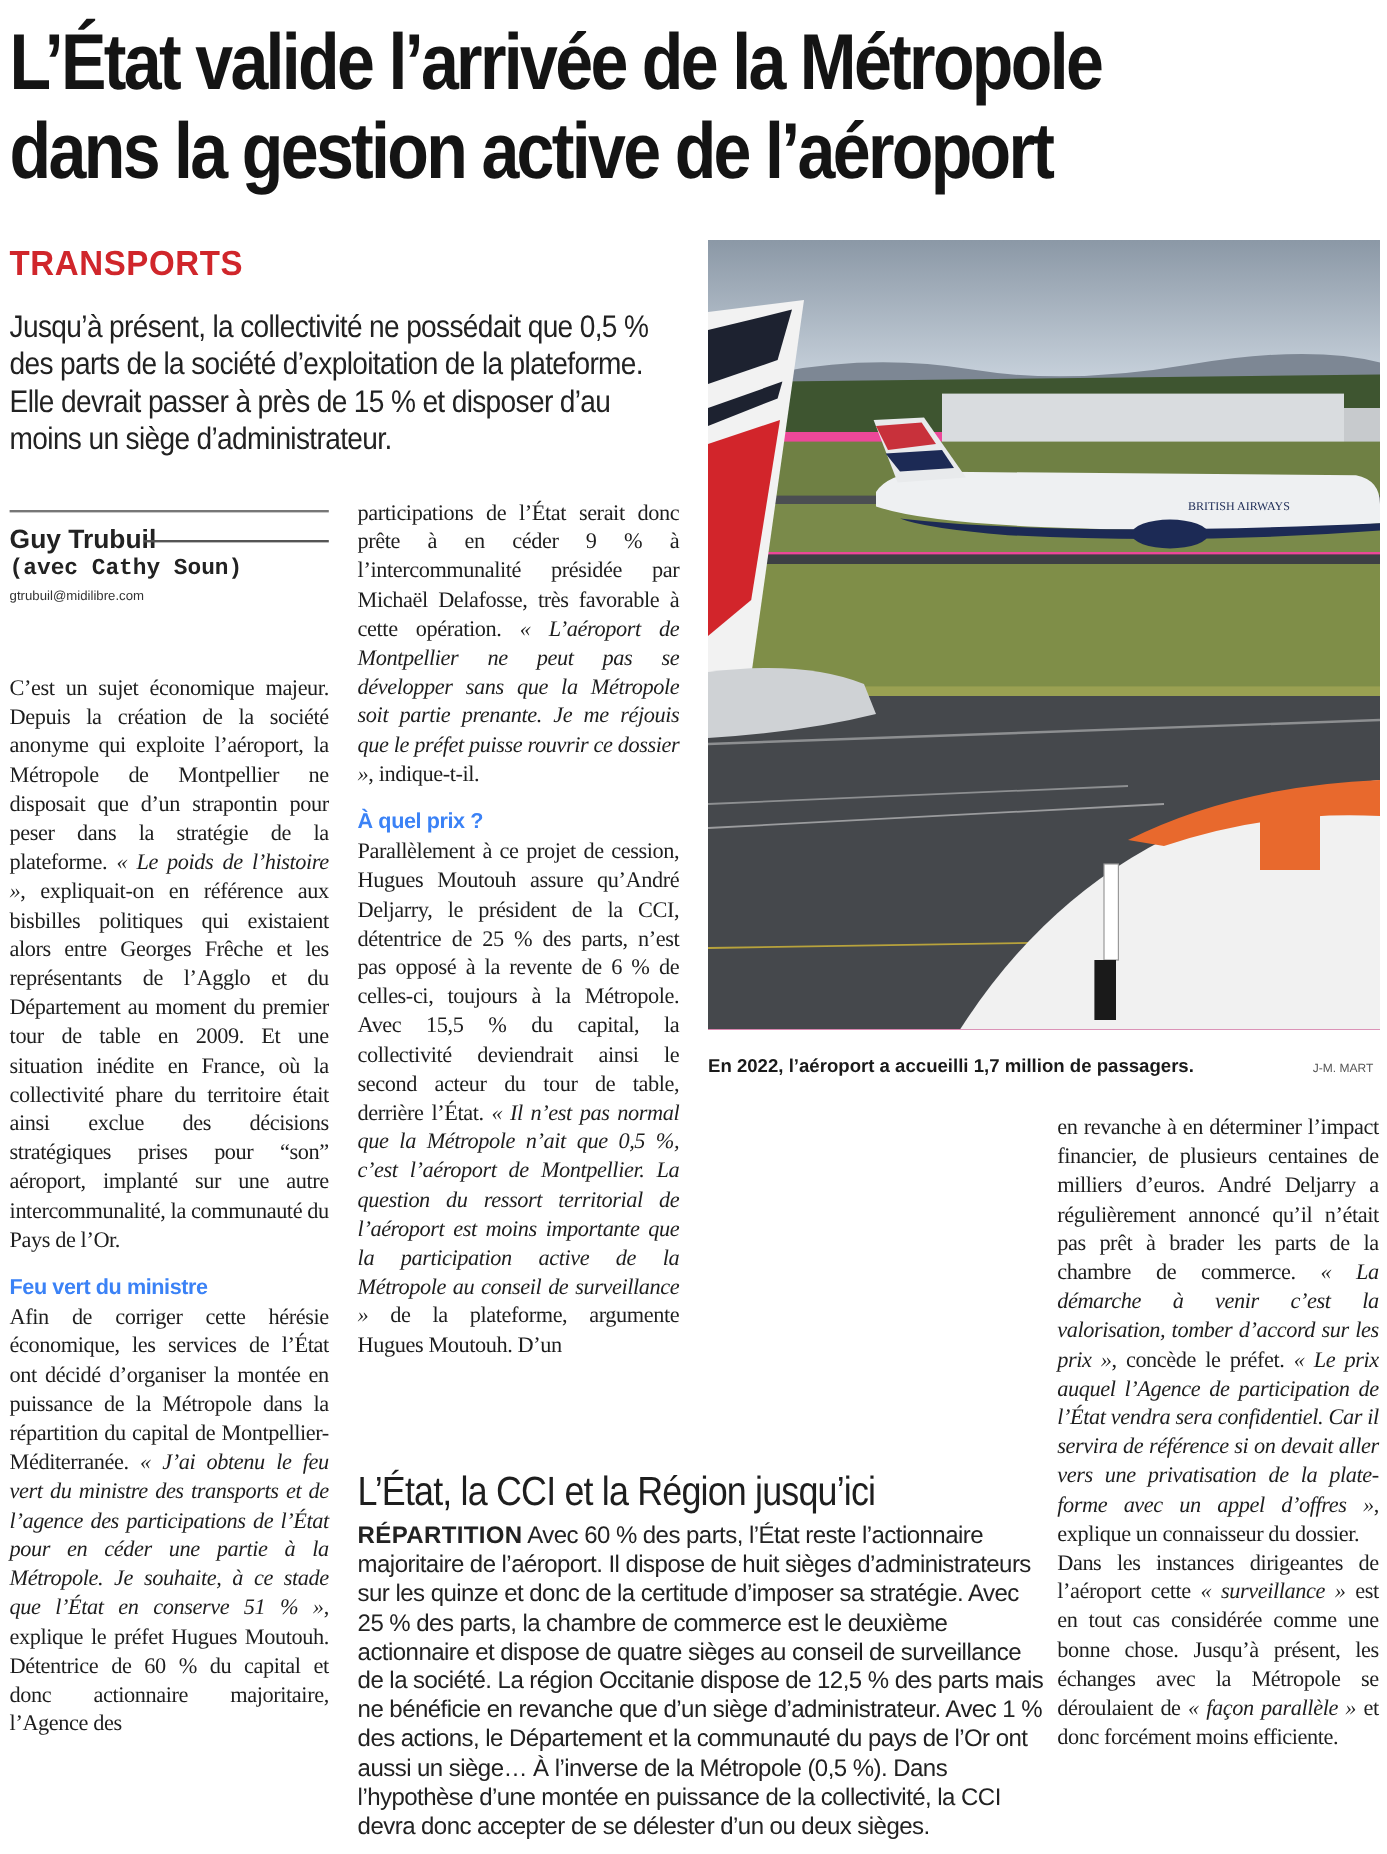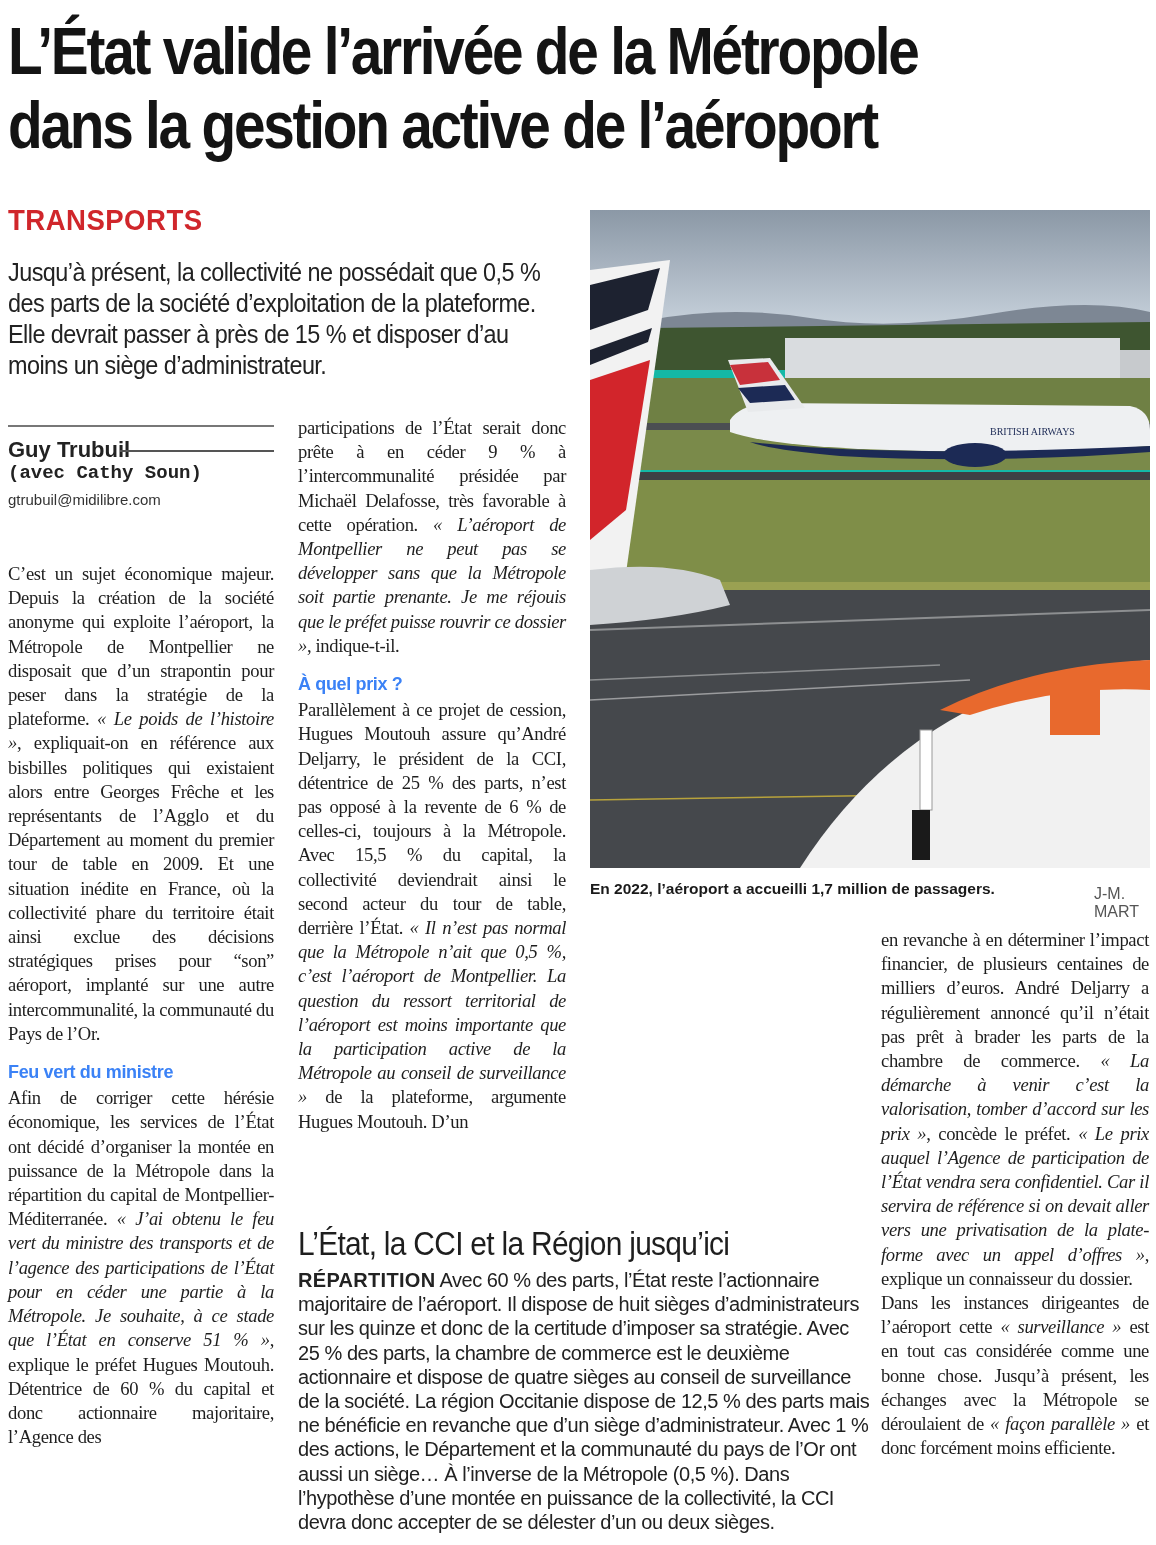--- a/index.html
+++ b/index.html
@@ -6,30 +6,30 @@
   body { width: 1156px; height: 1545px; position: relative; overflow: hidden; color: #1a1a1a; }
   .abs { position: absolute; }
 
   .headline { left: 8px; top: 14px; width: 1148px; font-family: "Liberation Sans", sans-serif; font-weight: 700; font-size: 66px; line-height: 74px; letter-spacing: -2.6px; color: #141414; transform: scaleX(0.86); transform-origin: left top; white-space: nowrap; }
   .kicker { left: 8px; top: 204px; font-family: "Liberation Sans", sans-serif; font-weight: 900; font-size: 29px; color: #d0262b; letter-spacing: 0.5px; transform: scaleX(0.95); transform-origin: left top; }
   .chapo { left: 8px; top: 257px; width: 600px; font-family: "Liberation Sans", sans-serif; font-size: 26px; line-height: 31px; color: #222; letter-spacing: -0.6px; transform: scaleX(0.9); transform-origin: left top; }
 
   .rule { background: #777; height: 2px; }
   .byline-author { left: 8px; top: 437px; font-family: "Liberation Sans", sans-serif; font-weight: 700; font-size: 22px; color: #222; }
   .byline-co { left: 8px; top: 462px; font-family: Liberation Mono, monospace; font-weight: 700; font-size: 19px; color: #222; }
-  .byline-mail { left: 8px; top: 491px; font-family: "Liberation Sans", sans-serif; font-size: 15px; color: #333; }
+  .byline-mail { left: 8px; top: 491px; font-family: "Liberation Sans", sans-serif; font-size: 11px; color: #333; }
 
   .col { font-family: "Liberation Serif", serif; font-size: 18.6px; line-height: 24.2px; color: #1e1e1e; text-align: justify; hyphens: manual; letter-spacing: -0.35px; }
   .col p { margin: 0; }
   .col em { font-style: italic; }
   .subhead { font-family: "Liberation Sans", sans-serif; font-weight: 700; font-size: 18px; color: #3b82f6; margin: 14px 0 2px 0; }
 
-  .photo { left: 590px; top: 210px; width: 560px; height: 658px; overflow: hidden; background: #14b8a6; }
+  .photo { left: 590px; top: 200px; width: 560px; height: 658px; overflow: hidden; background: #ec4899; }
   .caption { left: 590px; top: 880px; font-family: "Liberation Sans", sans-serif; font-weight: 700; font-size: 15.5px; color: #1a1a1a; }
-  .credit { left: 1094px; top: 885px; font-family: "Liberation Sans", sans-serif; font-size: 16px; color: #555; }
+  .credit { left: 1094px; top: 885px; font-family: "Liberation Sans", sans-serif; font-size: 10px; color: #555; }
 
   .box-title { left: 298px; top: 1224px; font-family: "Liberation Sans", sans-serif; font-size: 34px; color: #1e1e1e; letter-spacing: -0.8px; transform: scaleX(0.88); transform-origin: left top; white-space: nowrap; }
   .box-body { left: 298px; top: 1268px; width: 572px; font-family: "Liberation Sans", sans-serif; font-size: 20px; line-height: 24.2px; color: #222; letter-spacing: -0.45px; }
   .box-body .lead { font-weight: 900; letter-spacing: 0.3px; }
 </style>
 </head>
 <body>
 
 <div class="abs headline">
   <div>L’État valide l’arrivée de la Métropole</div>

